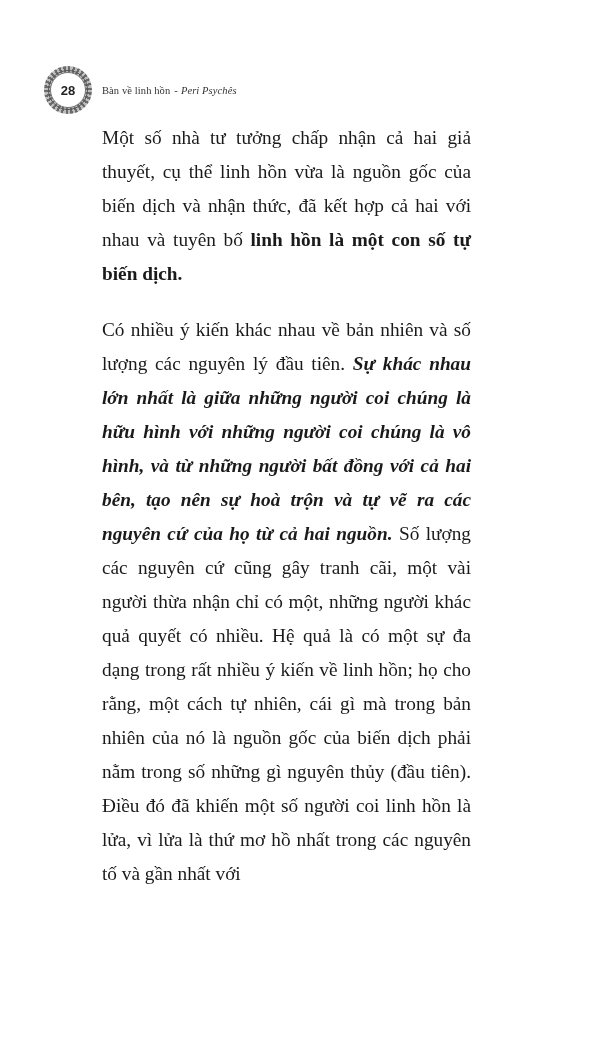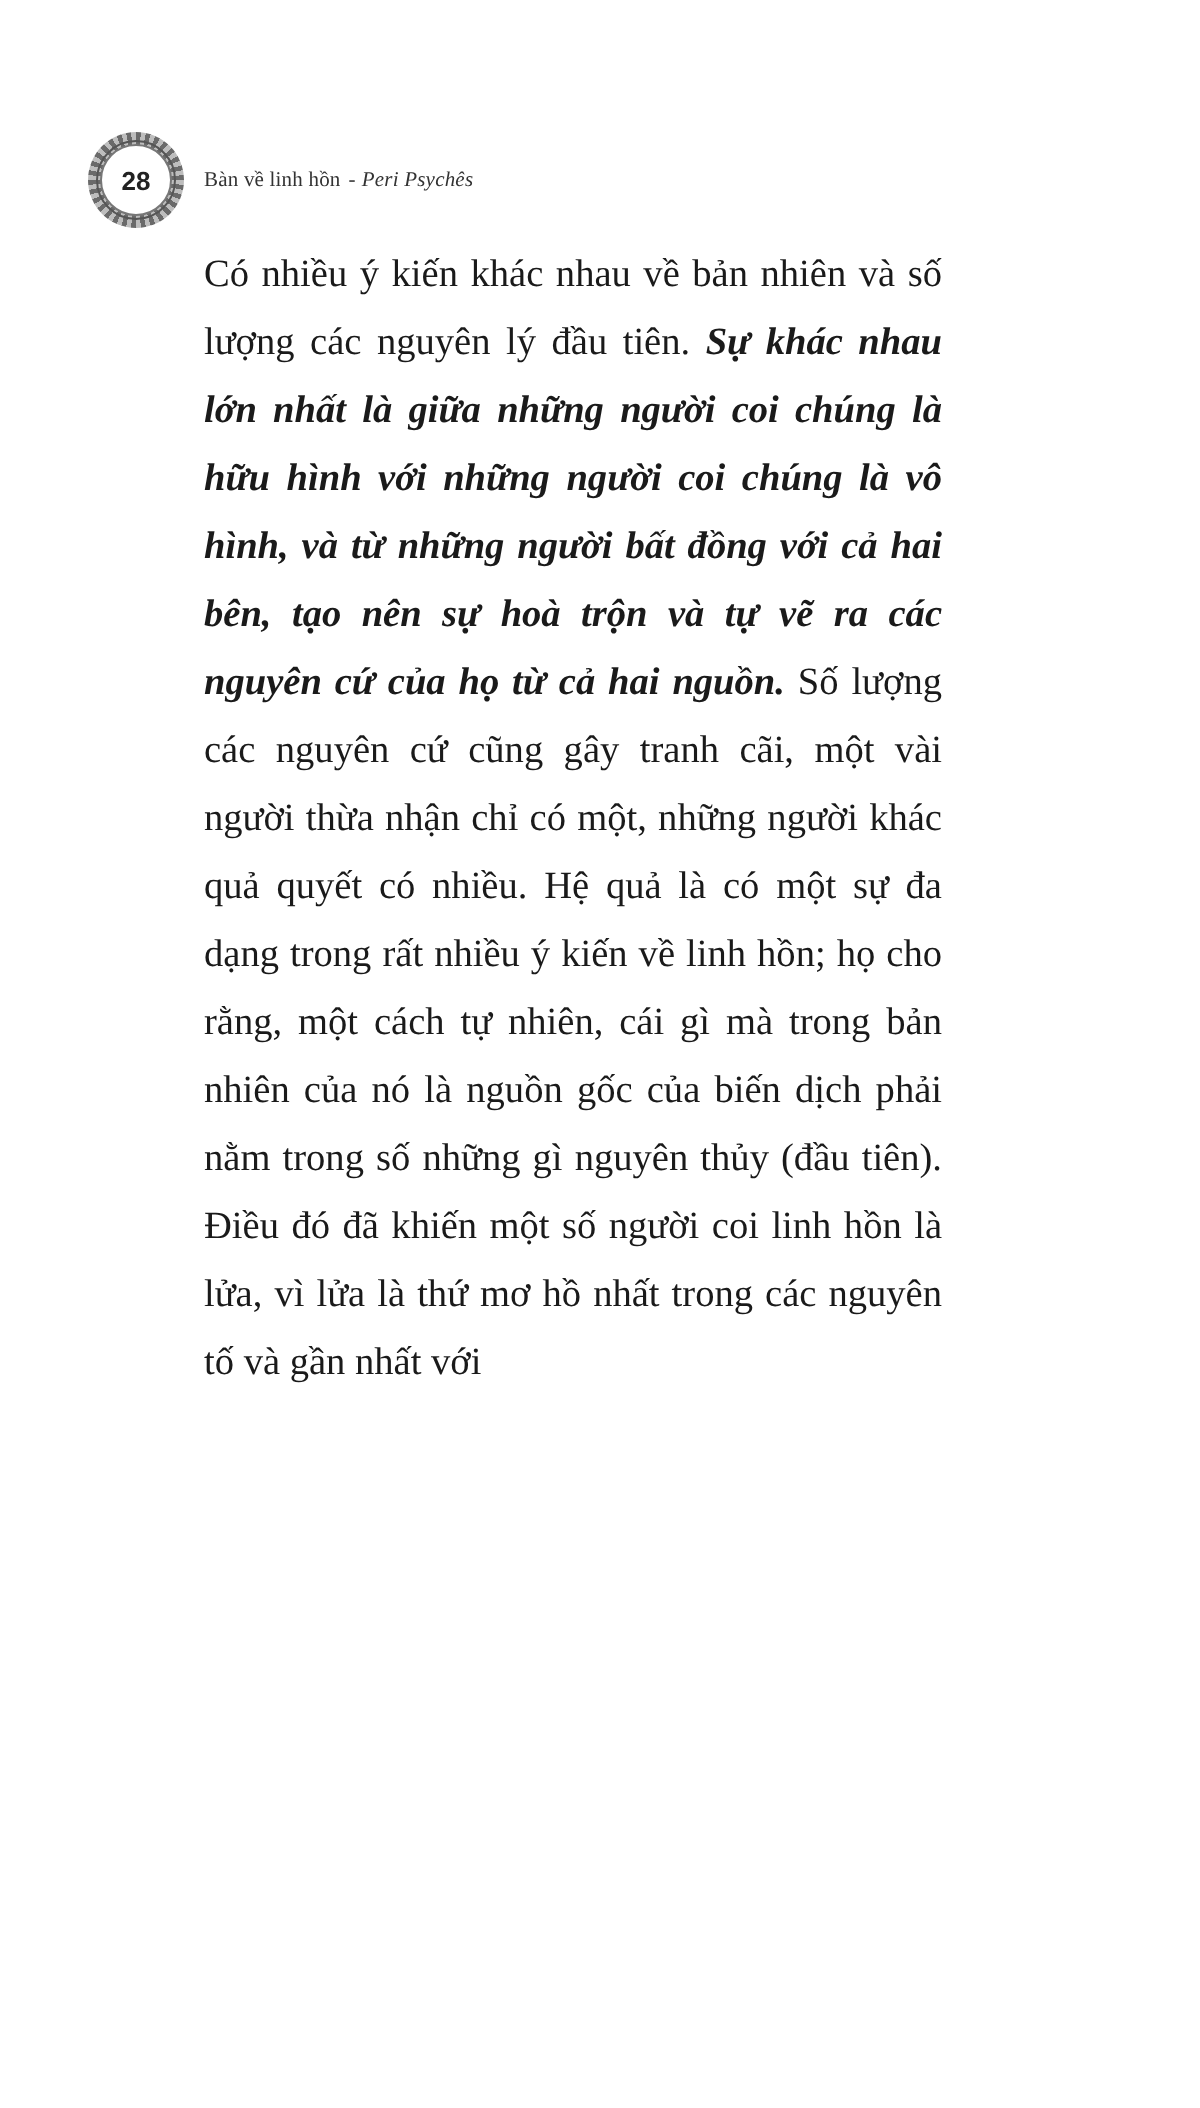--- a/index.html
+++ b/index.html
@@ -93,14 +93,15 @@
 <header class="page-header">
   <div class="page-number-badge">
     <div class="page-number-inner">28</div>
   </div>
   <div class="running-head">
     <span>Bàn về linh hồn</span><span class="sep">-</span><em>Peri Psychês</em>
   </div>
 </header>
 
 <main class="text-body">
+  <p><span>Một số nhà tư tưởng chấp nhận cả hai giả thuyết, cụ thể linh hồn vừa là nguồn gốc của biến dịch và nhận thức, đã kết hợp cả hai với nhau và tuyên bố </span><span class="b">linh hồn là một con số tự biến dịch.</span></p>
   <p><span>Có nhiều ý kiến khác nhau về bản nhiên và số lượng các nguyên lý đầu tiên. </span><span class="bi">Sự khác nhau lớn nhất là giữa những người coi chúng là hữu hình với những người coi chúng là vô hình, và từ những người bất đồng với cả hai bên, tạo nên sự hoà trộn và tự vẽ ra các nguyên cứ của họ từ cả hai nguồn.</span><span> Số lượng các nguyên cứ cũng gây tranh cãi, một vài người thừa nhận chỉ có một, những người khác quả quyết có nhiều. Hệ quả là có một sự đa dạng trong rất nhiều ý kiến về linh hồn; họ cho rằng, một cách tự nhiên, cái gì mà trong bản nhiên của nó là nguồn gốc của biến dịch phải nằm trong số những gì nguyên thủy (đầu tiên). Điều đó đã khiến một số người coi linh hồn là lửa, vì lửa là thứ mơ hồ nhất trong các nguyên tố và gần nhất với</span></p>
 </main>
 
 </body></html>

